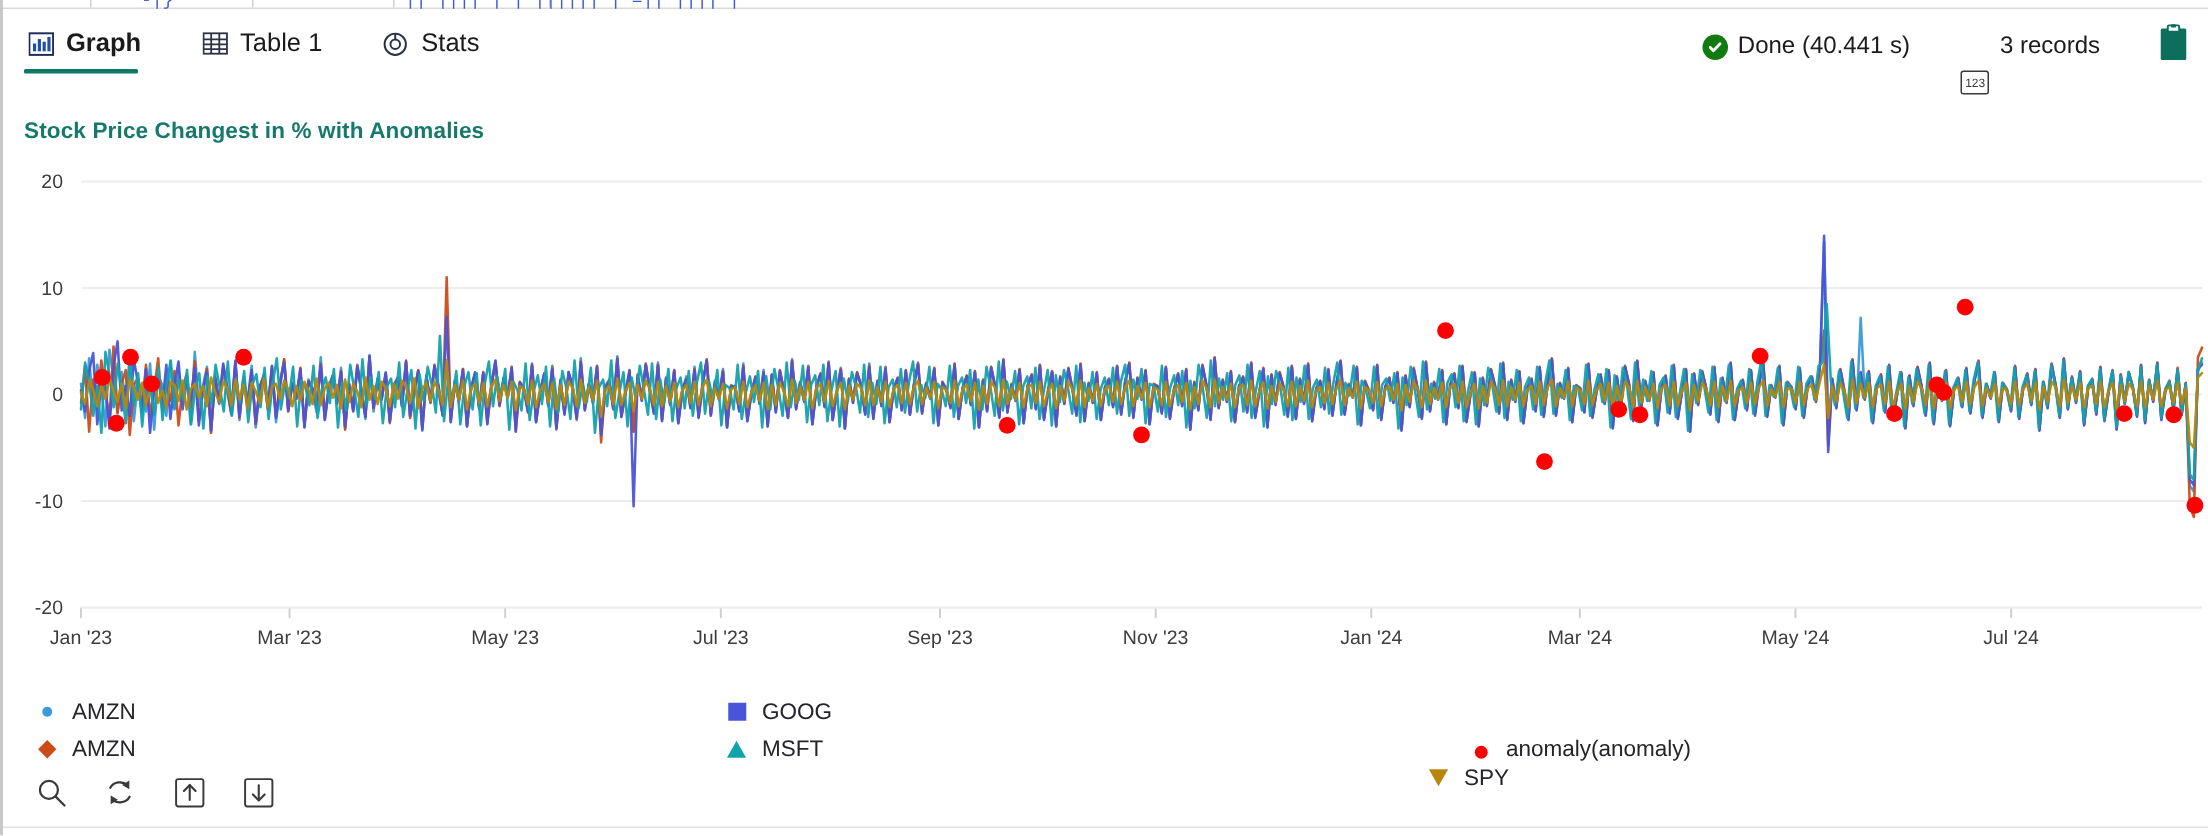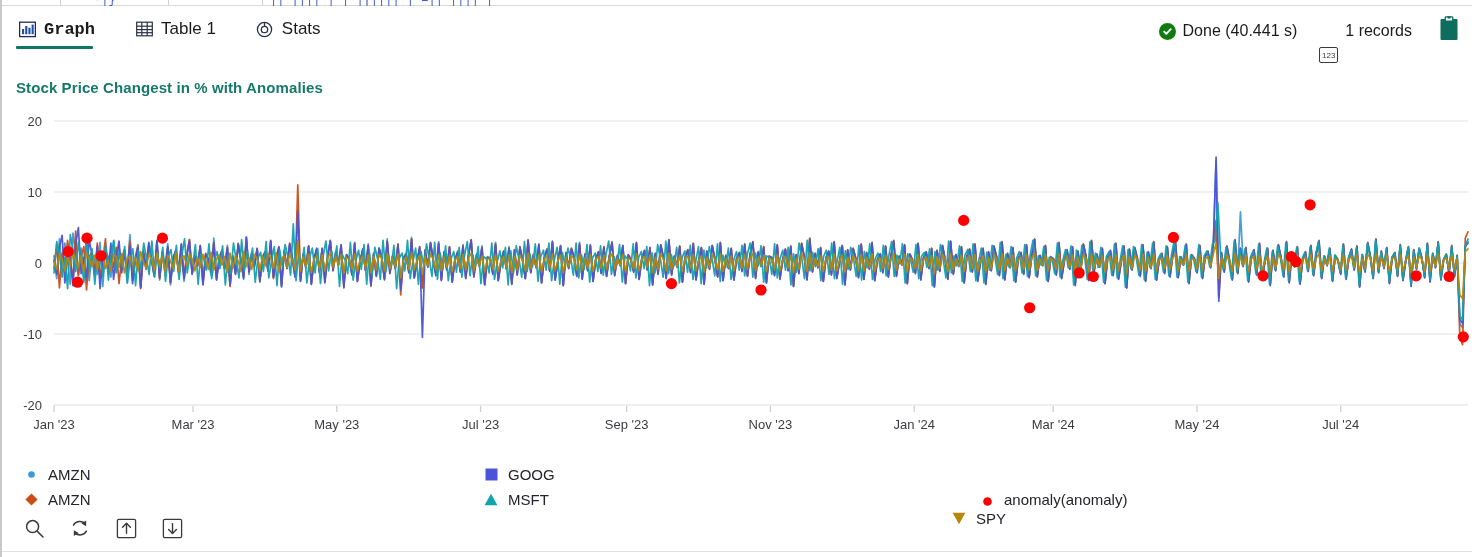--- a/index.html
+++ b/index.html
@@ -44,31 +44,31 @@
     width: 1472px; height: 48px;
   }
   .tabs { position: absolute; left: 14px; top: 0; display: flex; align-items: center; height: 44px; }
   .tab {
     display: flex; align-items: center; gap: 8px;
     height: 44px; padding: 0 12px 0 2px;
     margin-right: 26px;
     cursor: pointer; position: relative;
     color: #1b1b1b; font-size: 17px;
   }
-  .tab.active { font-weight: bold; font-family: Liberation Mono, monospace; }
+  .tab.active { font-weight: bold; }
   .tab.active .tab-underline {
     position: absolute; left: 0; right: 14px; bottom: 2px;
     height: 3px; background: #0f7864; border-radius: 1px;
   }
   .tab-icon { display: inline-flex; align-items: center; justify-content: center; width: 18px; height: 18px; }
 
   
   .status {
     position: absolute; right: 8px; top: 8px;
-    display: flex; align-items: center; gap: 0px;
+    display: flex; align-items: center; gap: 12px;
     height: 32px; font-size: 16px; color: #1b1b1b;
   }
   .status-item { display: flex; align-items: center; gap: 7px; margin-left: 22px; }
   .check-icon {
     width: 17px; height: 17px; border-radius: 50%;
     background: #107c10; display: inline-flex; align-items: center; justify-content: center;
   }
   .check-icon svg { display: block; }
   .num-icon {
     width: 19px; height: 16px; border: 1.4px solid #3a3a3a; border-radius: 2px;
@@ -177,21 +177,21 @@
         <span class="check-icon">
           <svg width="11" height="11" viewBox="0 0 11 11">
             <polyline points="2.2,5.6 4.3,7.8 8.7,3.2" fill="none" stroke="#ffffff" stroke-width="1.9" stroke-linecap="round" stroke-linejoin="round"></polyline>
           </svg>
         </span>
         <span>Done (40.441 s)</span>
       </div>
 
       <div class="status-item">
         <span class="num-icon">123</span>
-        <span>1 records</span>
+        <span>3 records</span>
       </div>
 
       <div class="clip-btn">
         <span>
           <svg width="22" height="26" viewBox="0 0 22 26">
             <rect x="2.5" y="3" width="17" height="21" rx="1" fill="#0d6e5e"></rect>
             <rect x="7.2" y="0.9" width="7.6" height="4.2" rx="0.8" fill="#ffffff" stroke="#0d6e5e" stroke-width="1.3"></rect>
             <rect x="9.4" y="0.2" width="3.2" height="2.2" rx="0.6" fill="#0d6e5e"></rect>
           </svg>
         </span>

